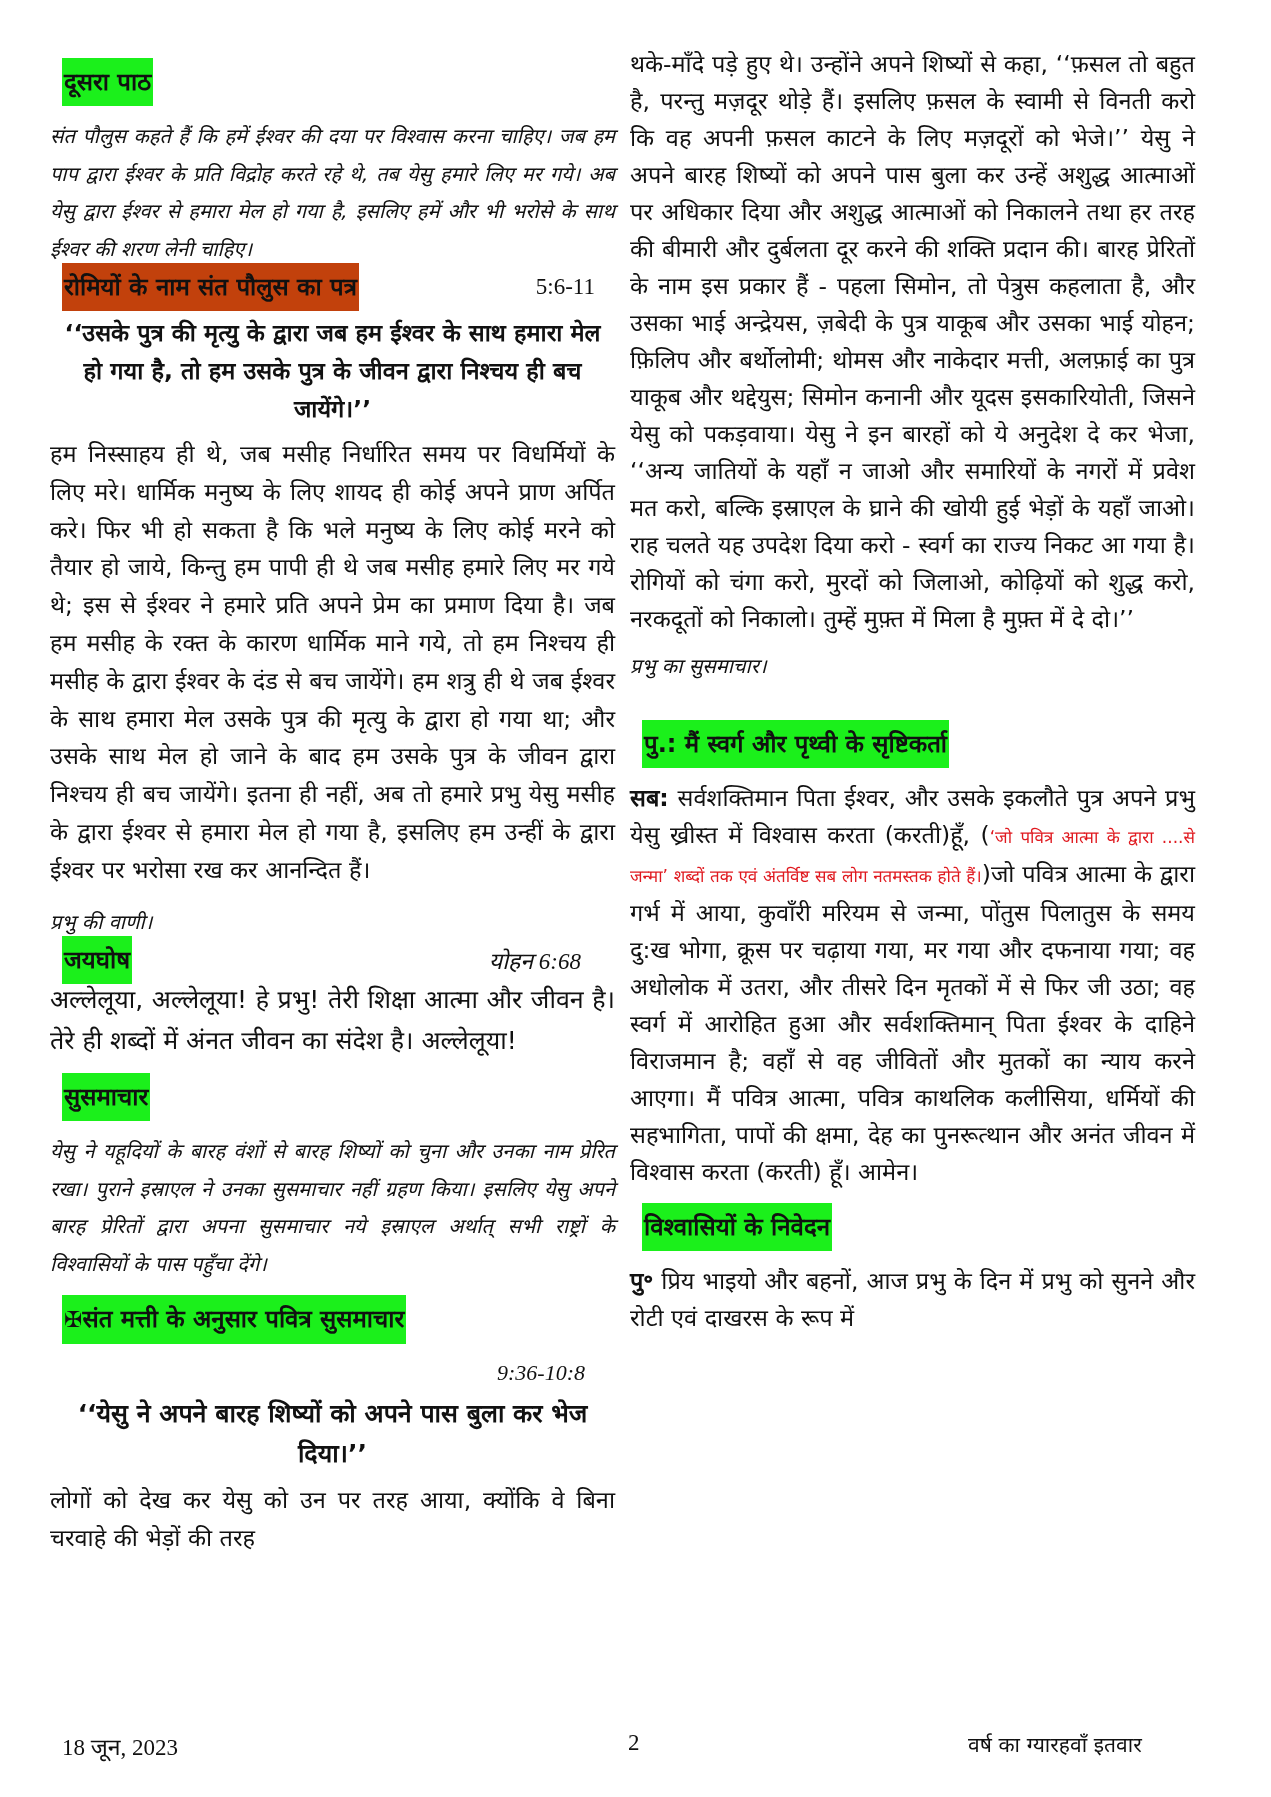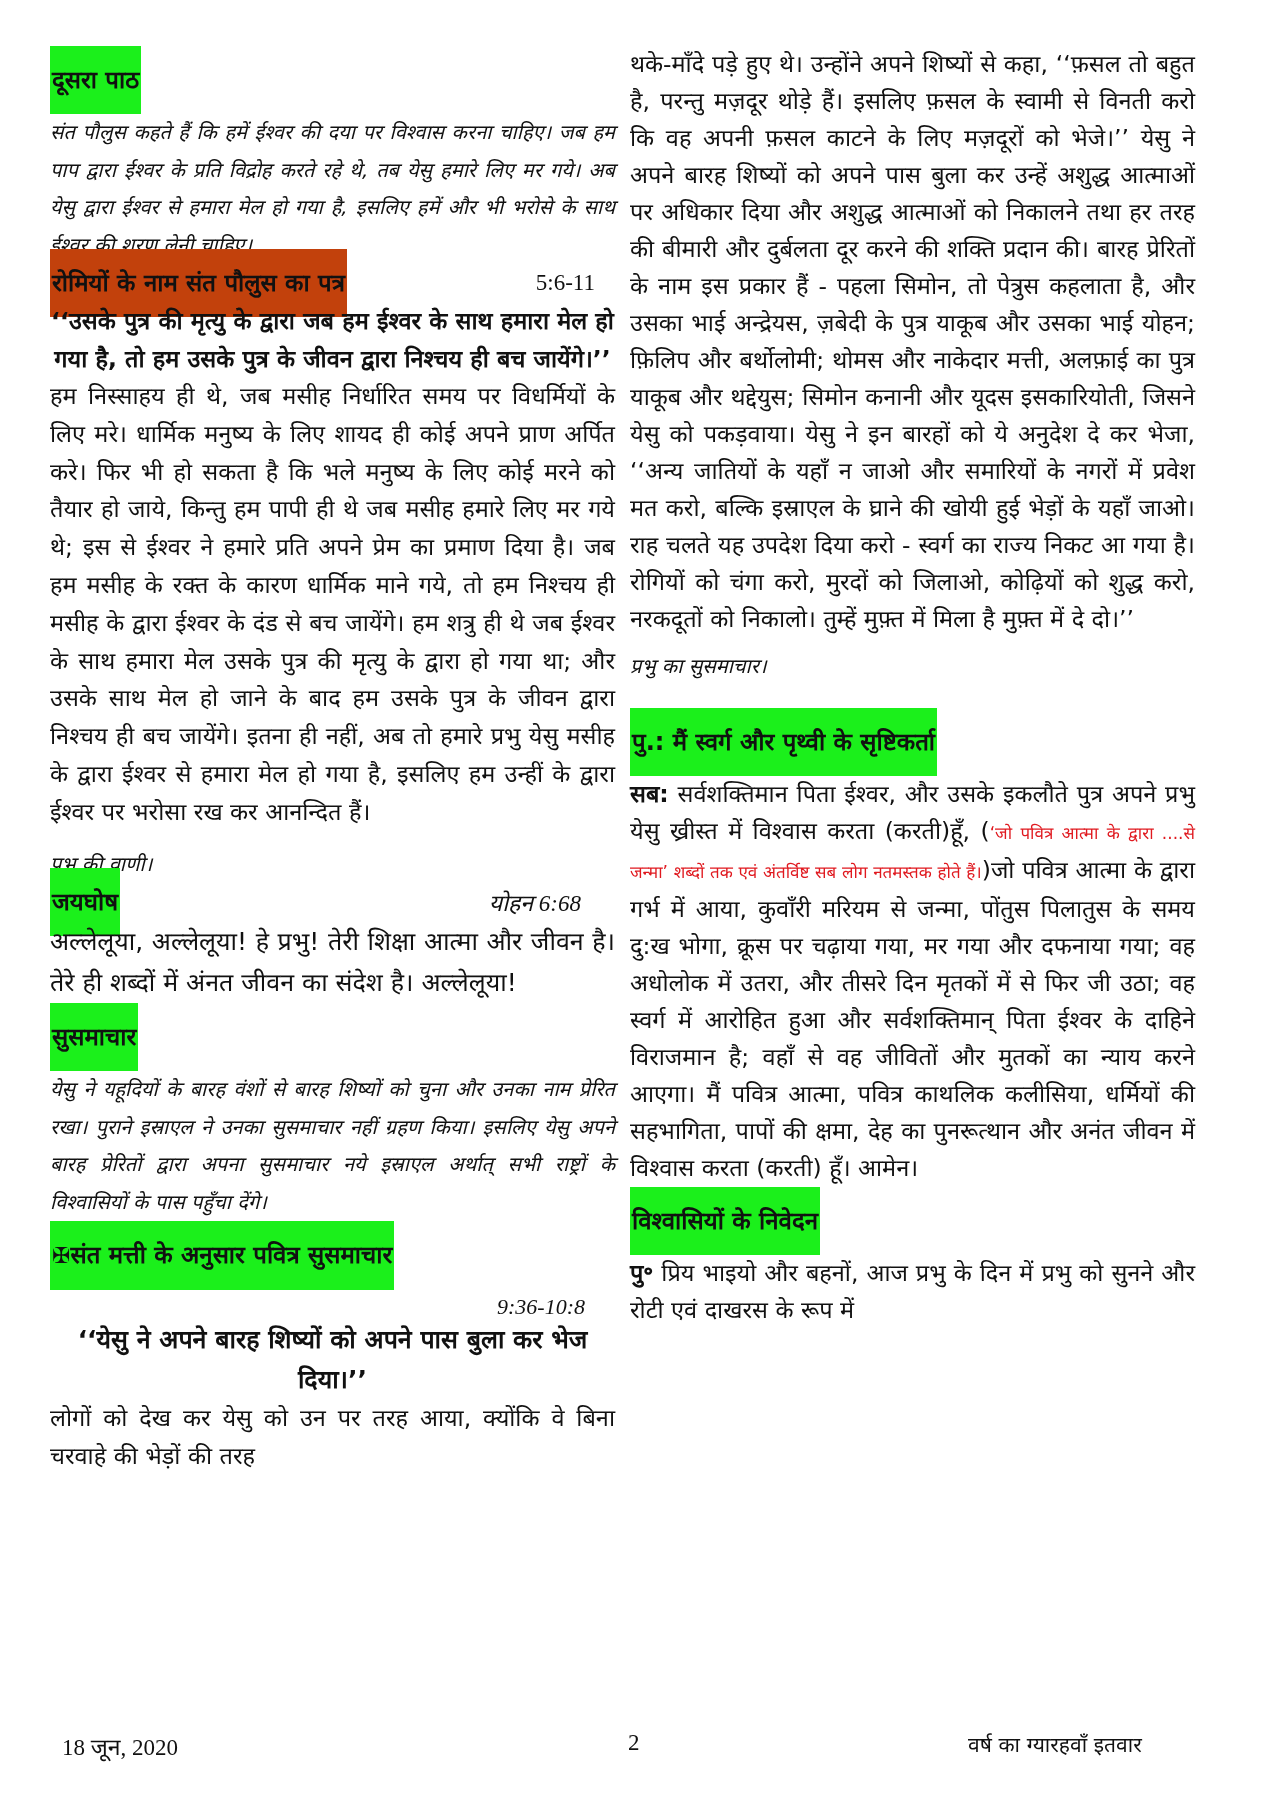--- a/index.html
+++ b/index.html
@@ -9,27 +9,27 @@
   }
   .col { position: absolute; top: 46px; width: 565px; }
   .col-left { left: 50px; }
   .col-right { left: 630px; }
   .p {
     font-size: 23.5px; line-height: 37.8px; text-align: justify; text-align-last: left; margin: 0;
   }
   .it { font-style: italic; font-size: 20px; line-height: 37.5px; }
   .hl {
     display: inline-block; background: #1bf01b; font-weight: bold; font-size: 24px;
-    line-height: 36px; padding: 16px 2px; margin: 0;
+    line-height: 36px; padding: 6px 2px; margin: 12px;
   }
   .hl-row { display: flex; justify-content: space-between; align-items: center; height: 38px; }
   .ref { font-family: "Liberation Serif", serif; font-size: 23px; }
   .ref-it { font-style: italic; }
   .quote {
-    font-weight: bold; font-size: 23.5px; line-height: 38px; text-align: center; margin: 0;
+    font-weight: bold; font-size: 23.5px; line-height: 38px; text-align: center; margin: 8px;
   }
   .right { text-align: right; }
   .red { color: #e0191f; font-size: 17px; }
   .bold { font-weight: bold; }
   .footer { position: absolute; top: 1730px; font-size: 23px; }
   .cross { font-size: 22px; }
 </style>
 </head>
 <body>
 
@@ -68,15 +68,15 @@
     <span>सर्वशक्तिमान पिता ईश्वर, और उसके इकलौते पुत्र अपने प्रभु येसु ख्रीस्त में विश्वास करता (करती)हूँ,</span>
     <span>(</span><span class="red" style="color: rgb(224, 25, 31);">‘जो पवित्र आत्मा के द्वारा ....से जन्मा’ शब्दों तक एवं अंतर्विष्ट सब लोग नतमस्तक होते हैं।</span><span>)</span><span>जो पवित्र आत्मा के द्वारा गर्भ में आया, कुवाँरी मरियम से जन्मा, पोंतुस पिलातुस के समय दु:ख भोगा, क्रूस पर चढ़ाया गया, मर गया और दफनाया गया; वह अधोलोक में उतरा, और तीसरे दिन मृतकों में से फिर जी उठा; वह स्वर्ग में आरोहित हुआ और सर्वशक्तिमान् पिता ईश्वर के दाहिने विराजमान है; वहाँ से वह जीवितों और मुतकों का न्याय करने आएगा। मैं पवित्र आत्मा, पवित्र काथलिक कलीसिया, धर्मियों की सहभागिता, पापों की क्षमा, देह का  पुनरूत्थान और अनंत जीवन में विश्वास करता (करती) हूँ।  आमेन।</span>
   </p>
   <div class="hl" style="background: rgb(27, 240, 27);">विश्वासियों के निवेदन</div>
   <p class="p">
     <span class="bold">पु॰</span>
     <span>प्रिय भाइयो और बहनों, आज प्रभु के दिन में प्रभु को सुनने और रोटी एवं दाखरस के रूप में</span>
   </p>
 </div>
 
-<div class="footer ref" style="left:62px">18 जून, 2020</div>
+<div class="footer ref" style="left:62px">18 जून, 2023</div>
 <div class="footer ref" style="left:628px">2</div>
 <div class="footer" style="left:968px;font-size:21px">वर्ष का ग्यारहवाँ इतवार</div>
 
 </body></html>

